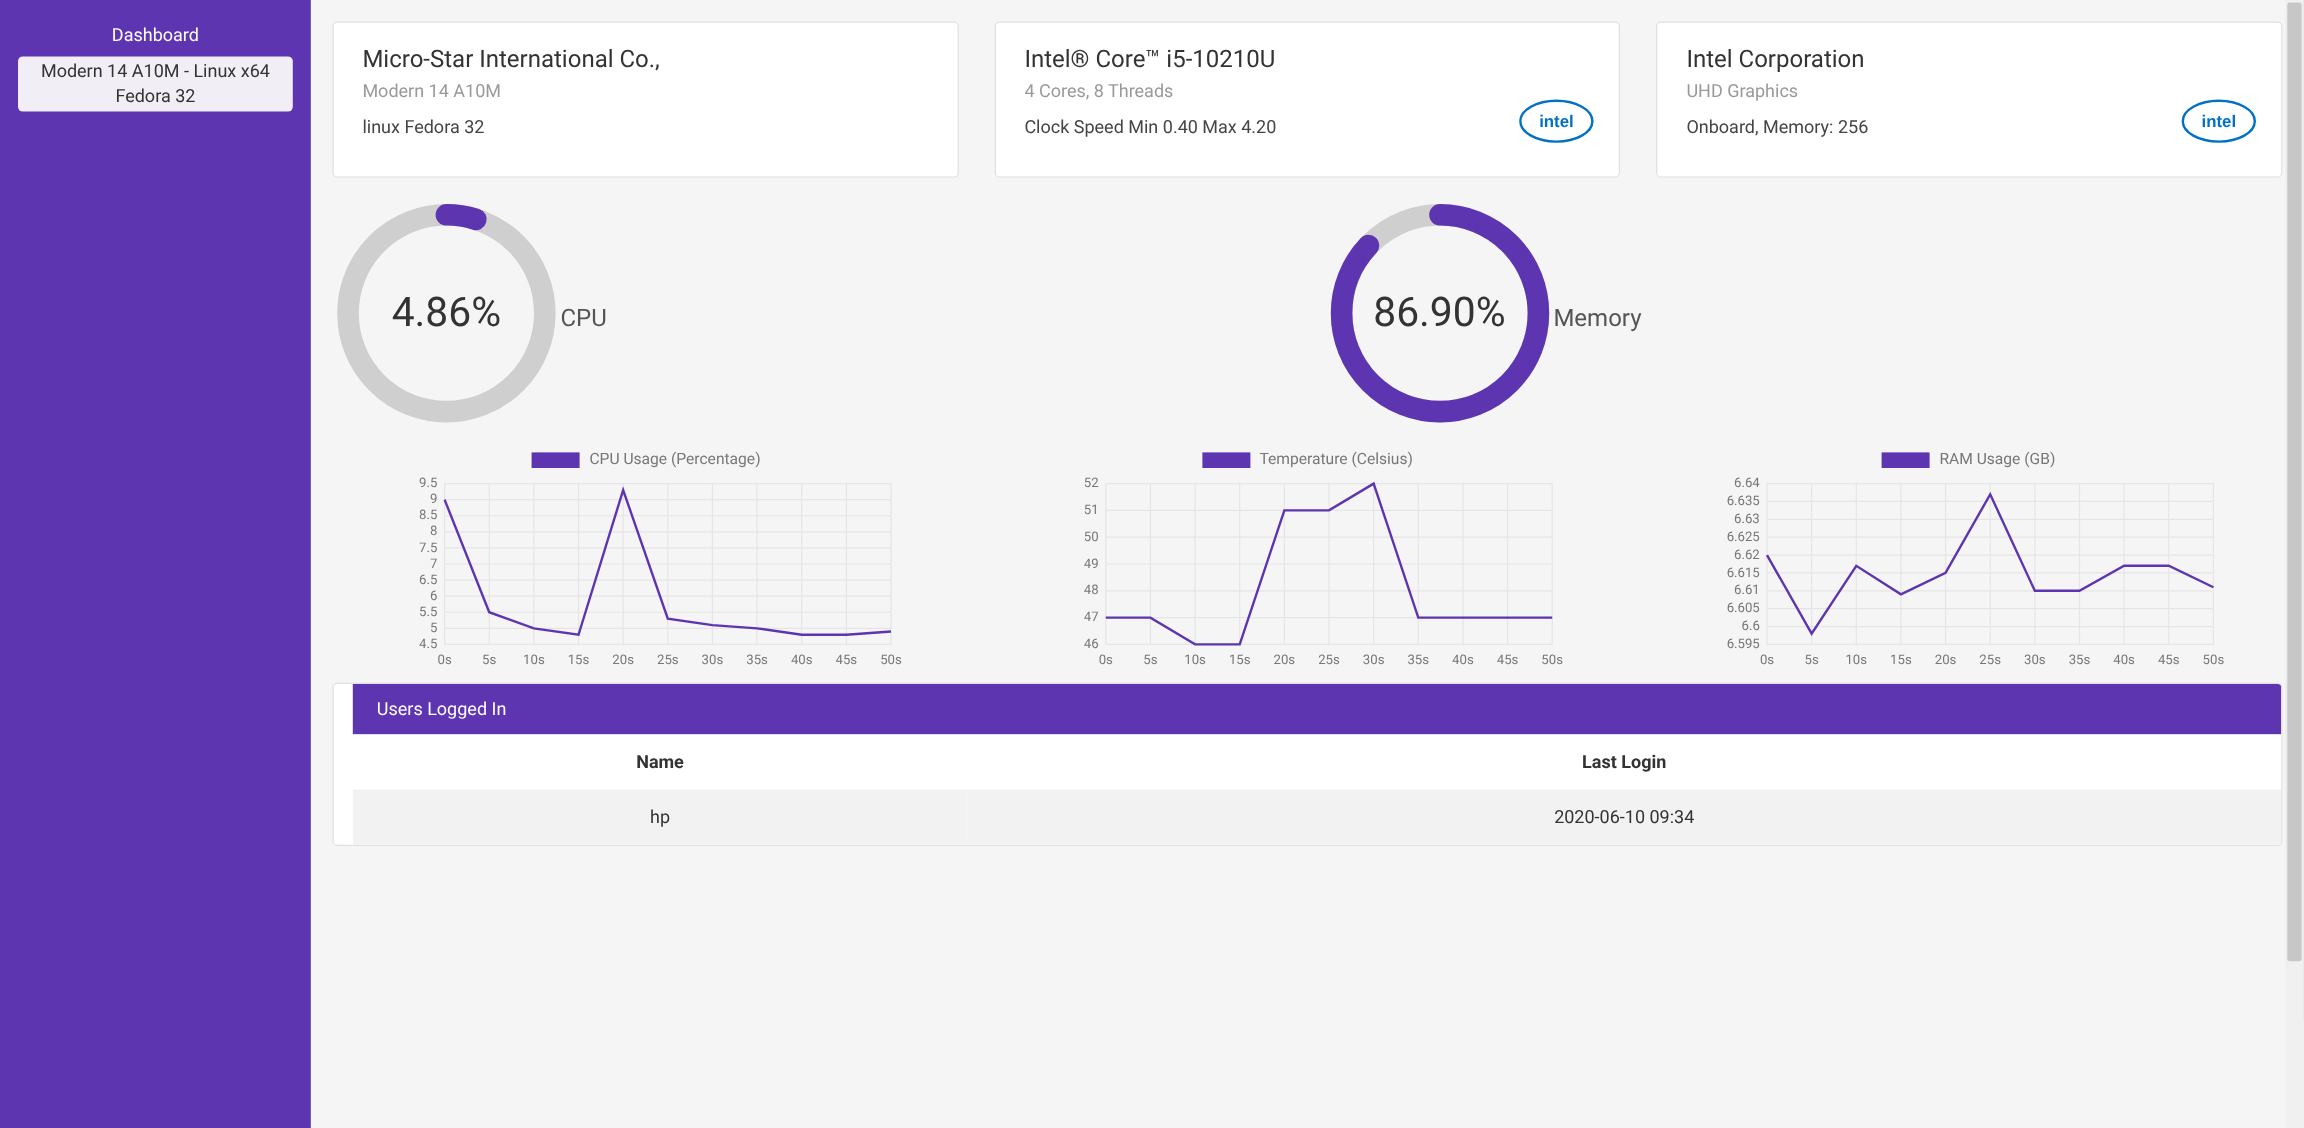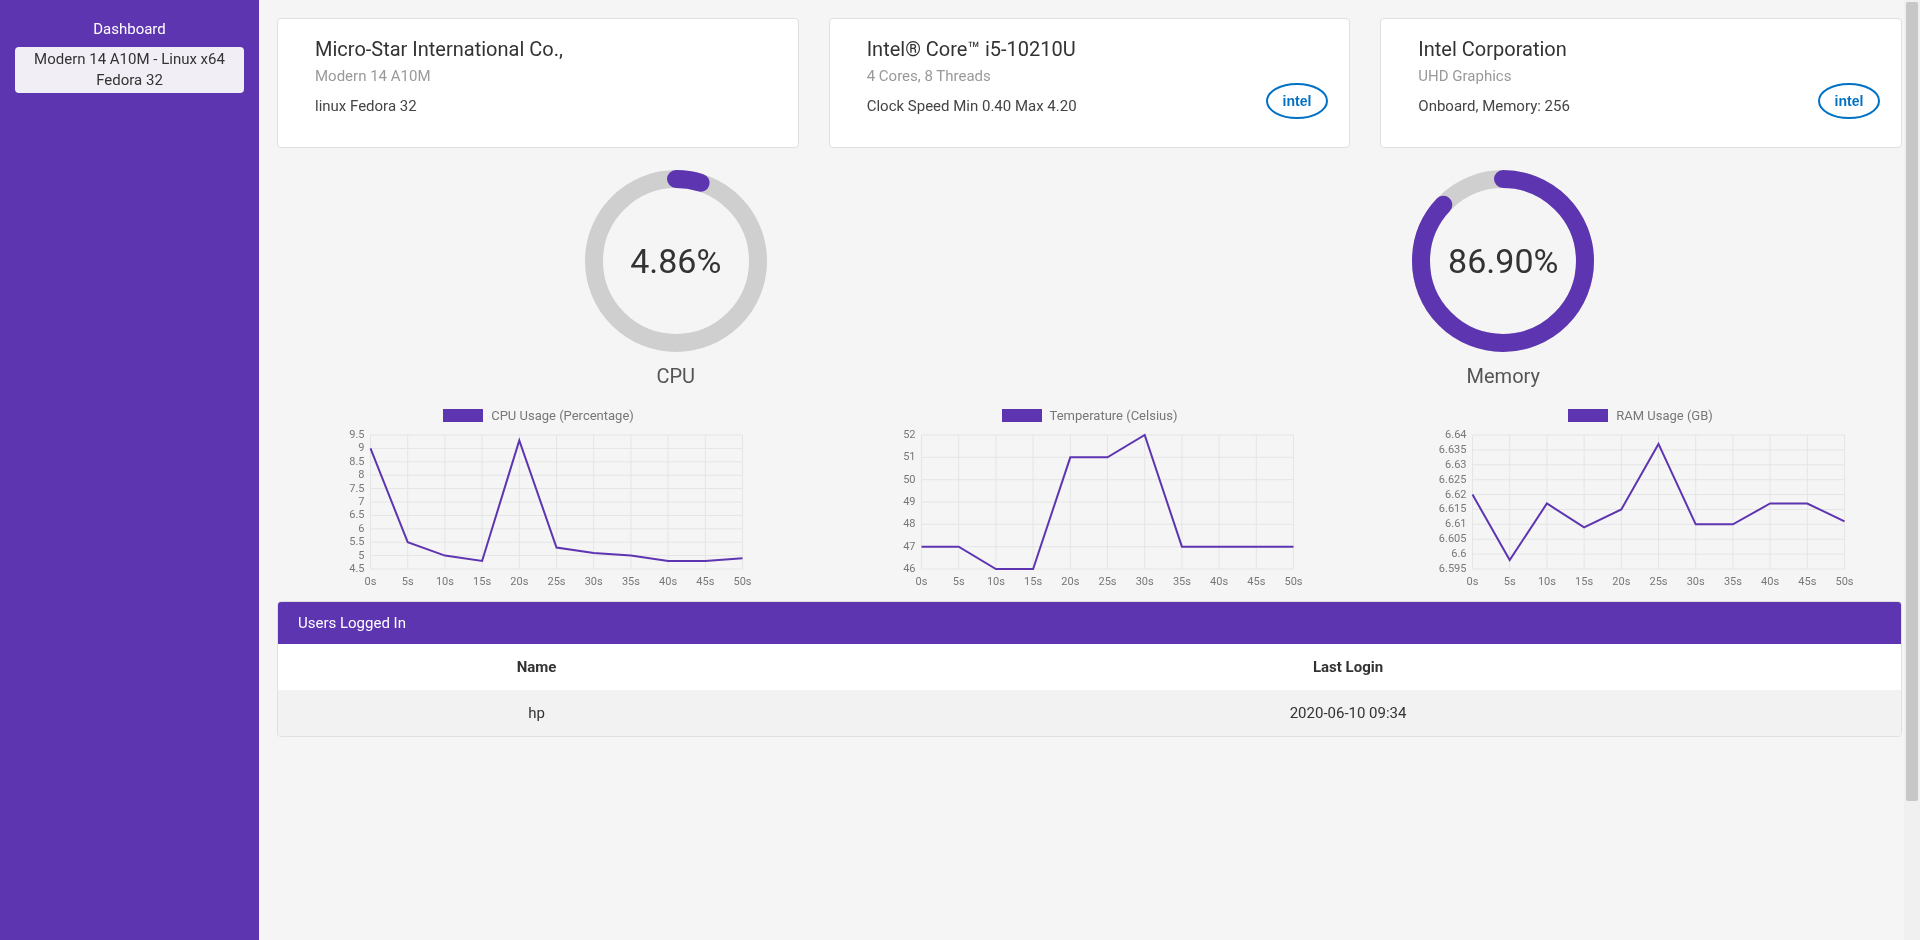--- a/index.html
+++ b/index.html
@@ -44,21 +44,21 @@
 }
 .cards-row {
   display: flex;
   gap: 30px;
   margin-bottom: 18px;
 }
 .card {
   background: #fff;
   border: 1px solid #e0e0e0;
   border-radius: 4px;
-  padding: 18px 37px;
+  padding: 18px 24px;
   flex: 1;
   position: relative;
   min-height: 130px;
 }
 .card-title {
   font-size: 20px;
   font-weight: 400;
   color: #333;
   margin-bottom: 6px;
 }
@@ -78,21 +78,21 @@
   top: 60px;
 }
 .gauges-row {
   display: flex;
   gap: 30px;
   margin-bottom: 20px;
 }
 .gauge-block {
   flex: 1;
   display: flex;
-  flex-direction: column;
+  flex-direction: row;
   align-items: center;
 }
 .gauge-wrap {
   position: relative;
   width: 190px;
   height: 190px;
 }
 .gauge-wrap svg {
   transform: rotate(-90deg);
 }
@@ -140,20 +140,21 @@
 }
 .ytick { font-size: 11px; fill: #777; }
 .xtick { font-size: 11px; fill: #777; text-anchor: middle;}
 .gridline { stroke: #e5e5e5; stroke-width: 1; }
 .chartline { stroke: #5e35b1; stroke-width: 2; fill: none; }
 .users-panel {
   background: #fff;
   border: 1px solid #e0e0e0;
   border-radius: 4px;
   overflow: hidden;
+  padding-left: 16px;
 }
 .users-header {
   background: #5e35b1;
   color: #fff;
   padding: 12px 20px;
   font-size: 15px;
 }
 .users-table {
   width: 100%;
   border-collapse: collapse;

